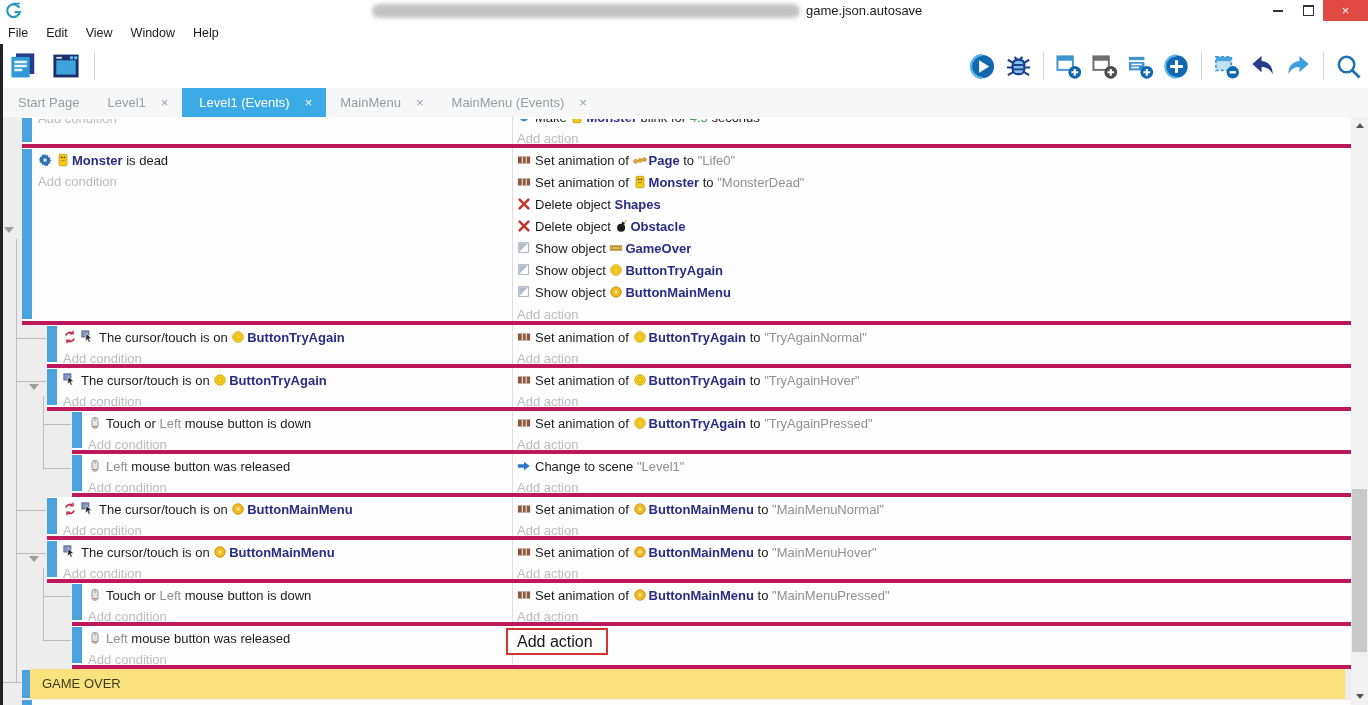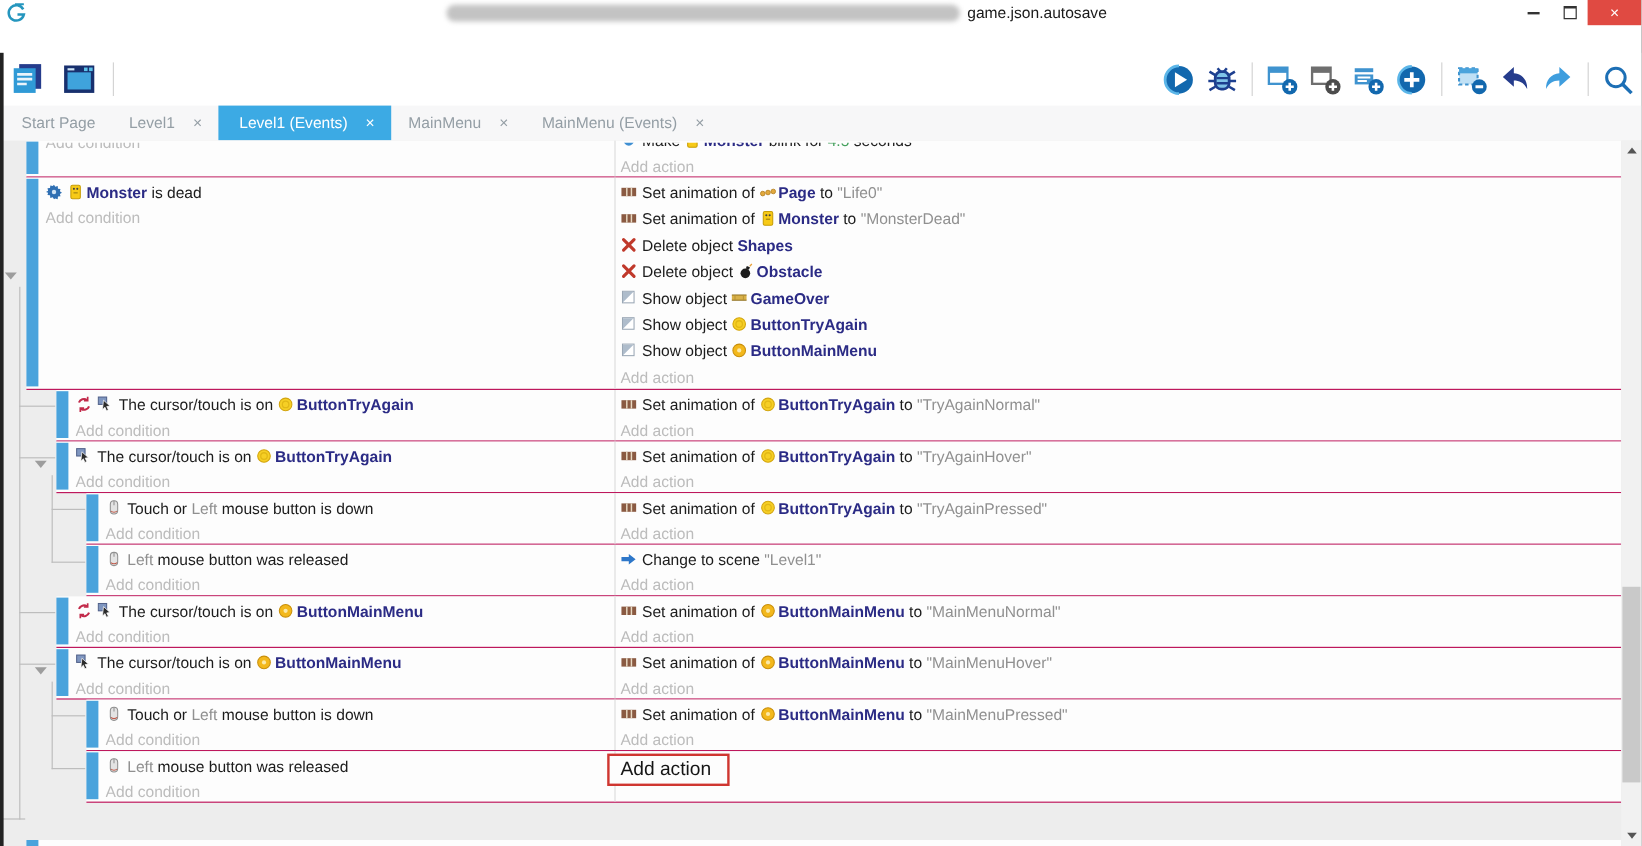--- a/index.html
+++ b/index.html
@@ -28,21 +28,21 @@
   .tsep{width:1px;height:28px;background:#d4d4d4;margin:0 2px;}
   
   .tabbar{position:absolute;left:0;top:88px;width:1368px;height:29px;background:#f7f7f8;display:flex;padding-left:4px;}
   .tab{display:flex;align-items:center;height:29px;padding:0 14px;font-size:13px;color:#949ea5;}
   .tab .tclose{margin-left:15px;font-size:13px;color:#949ea5;}
   .tab.active{background:#3caae4;color:#fff;padding-left:17px;}
   .tab.active .tclose{color:#fff;}
   
   .events{position:absolute;left:0;top:117px;width:1368px;height:588px;background:#ededed;overflow:hidden;}
   .ledge{position:absolute;left:0;top:44px;width:3px;height:661px;background:#222;z-index:9;}
-  .ev{position:absolute;background:#fdfdfd;border-bottom:1px solid #be185d;box-sizing:border-box;}
+  .ev{position:absolute;background:#fdfdfd;border-bottom:4px solid #be185d;box-sizing:border-box;}
   .bar{position:absolute;left:0;top:1px;bottom:2px;width:10px;background:#4aa3dc;}
   .vdiv{position:absolute;top:0;bottom:0;width:1px;background:#dedede;}
   .cell{position:absolute;top:2px;overflow:hidden;}
   .line{height:21px;line-height:21px;font-size:13px;white-space:nowrap;overflow:hidden;color:#1c1c1c;}
   .acts8 .line{height:22px;line-height:22px;}
   .ph{color:#bcbcbc;}
   .obj{color:#2b2b85;font-weight:bold;}
   .param{color:#909090;}
   .val{color:#44a05c;}
   .ic{width:14px;height:14px;vertical-align:-2px;margin-right:4px;display:inline-block;}
@@ -221,20 +221,27 @@
         </div>
       <div class="wbtn">
           <span class="max-glyph"></span>
         </div>
       <div class="wbtn close">
           <span>×</span>
         </div>
     </div>
   </div>
 
+  <div class="menubar">
+    <span class="menu-item">File</span>
+    <span class="menu-item">Edit</span>
+    <span class="menu-item">View</span>
+    <span class="menu-item">Window</span>
+    <span class="menu-item">Help</span>
+  </div>
 
   <div class="toolbar">
     <div class="tb-left">
       <svg class="tbtn" style="width:32px;height:32px">
           <use href="#s-pm"></use>
         </svg>
       <svg class="tbtn" style="width:32px;height:32px">
           <use href="#s-sw"></use>
         </svg>
       <span class="tsep"></span>
@@ -579,20 +586,24 @@
               <use href="#s-mouse"></use>
             </svg><span class="param">Left</span><span> mouse button was released</span>
         </div>
         <div class="line ph">Add condition</div>
       </div>
       <div class="cell" style="left:445px;width:830px;height:40px;overflow:visible">
         <span class="hl">Add action</span>
       </div>
     </div>
 
+    <div class="comment">
+      <div class="cbar"></div>
+      <div class="cbody">GAME OVER</div>
+    </div>
 
     <div class="ev" style="left:22px;top:583px;width:1329px;height:5px;border-bottom:none">
       <div class="bar" style="top:0;bottom:0"></div>
     </div>
 
     <div class="vsb">
       <div class="sb-up">
           <span class="tri-up"></span>
         </div>
       <div class="thumb"></div>

